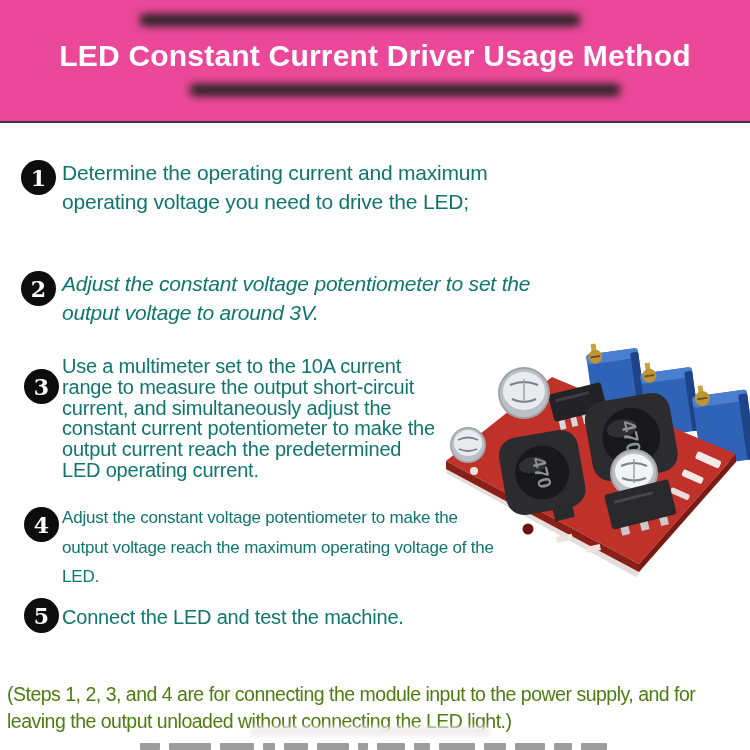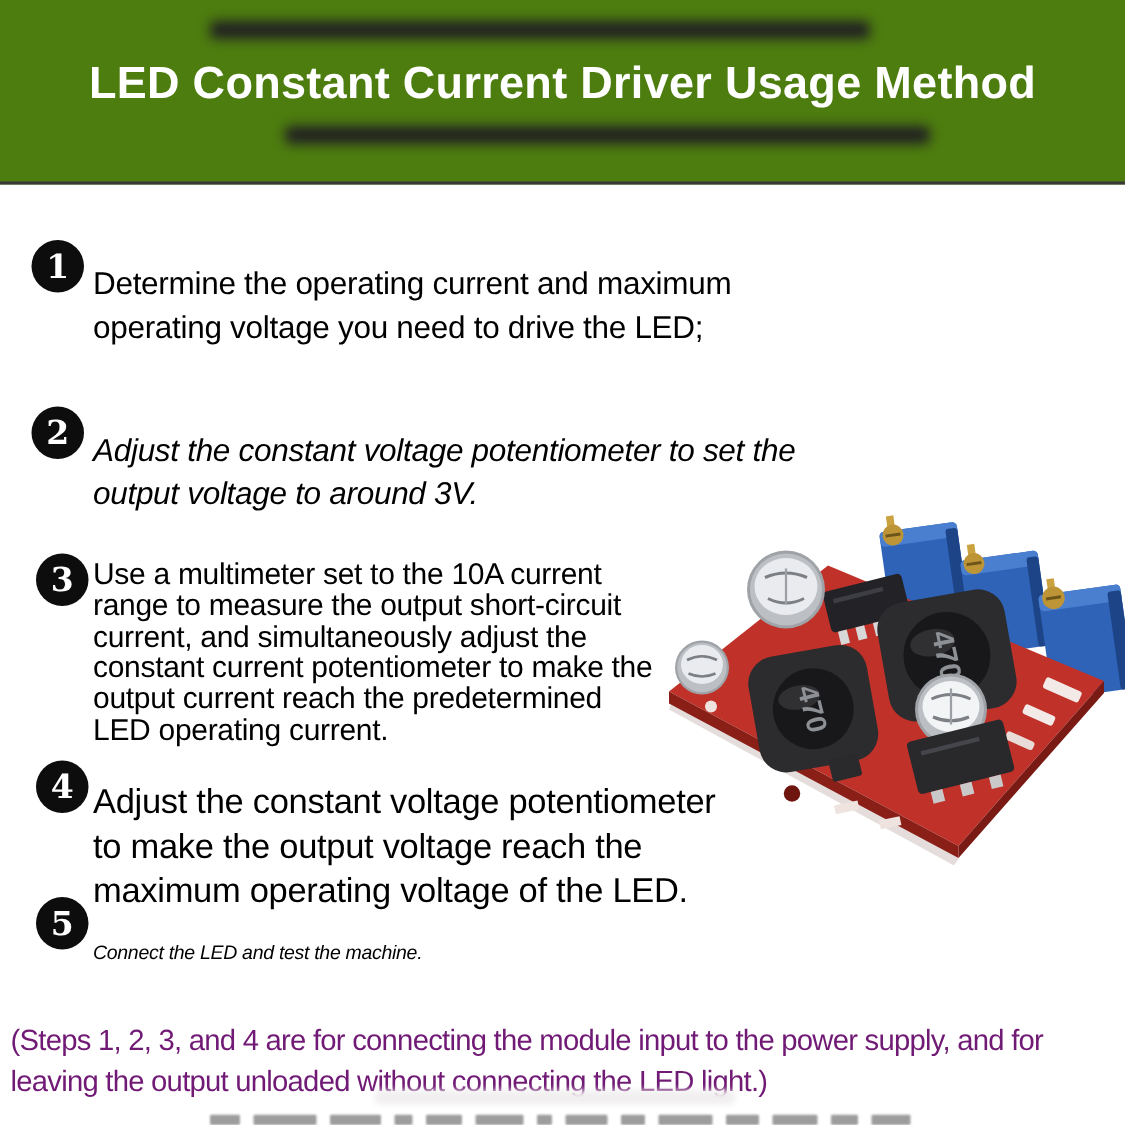--- a/index.html
+++ b/index.html
@@ -3,55 +3,55 @@
 <meta charset="utf-8">
 <style>
   html,body{margin:0;padding:0;}
   body{
     width:750px;height:750px;position:relative;overflow:hidden;
     background:#ffffff;font-family:"Liberation Sans",sans-serif;
   }
   
   .banner{
     position:absolute;top:0;left:0;width:750px;height:121px;
-    background:#4d7c0f;border-bottom:2px solid #3a3a3a;
+    background:#ec4899;border-bottom:2px solid #3a3a3a;
     display:flex;align-items:center;justify-content:center;overflow:hidden;
   }
   .banner h1{
     margin:0;padding-bottom:10px;color:#ffffff;
     font-size:30px;font-weight:bold;letter-spacing:.2px;white-space:nowrap;
   }
   .banner .ghost{
     position:absolute;height:12px;background:#222222;filter:blur(4px);
     border-radius:4px;
   }
   .ghost-top{top:14px;left:140px;width:440px;}
   .ghost-bottom{top:84px;left:190px;width:430px;}
   
   .step{position:absolute;left:21px;}
   .badge{
     position:absolute;left:0;top:2px;width:35px;height:35px;border-radius:50%;
     background:#0d0d0d;color:#ffffff;display:flex;align-items:center;justify-content:center;
     font-family:"DejaVu Serif",serif;font-weight:bold;font-size:22px;line-height:1;
   }
   .step .text{
-    margin-left:41px;color:#000000;letter-spacing:-.2px;margin-top:17px;
+    margin-left:41px;color:#0f766e;letter-spacing:-.2px;
   }
   .s1{top:158px;} .s1 .text{width:482px;font-size:21px;line-height:29px;}
   .s2{top:269px;} .s2 .text{width:478px;font-size:21px;line-height:29px;font-style:italic;}
   .s3{top:356px;} .s3 .text{width:380px;font-size:20px;line-height:20.8px;}
   .s3 .badge{top:13px;left:3px;}
-  .s4{top:503px;} .s4 .text{width:438px;font-size:23px;line-height:29.5px;}
+  .s4{top:503px;} .s4 .text{width:438px;font-size:17px;line-height:29.5px;}
   .s4 .badge{top:4px;left:3px;}
-  .s5{top:597px;} .s5 .text{width:490px;font-size:13px;line-height:29px;padding-top:6px;font-style:italic;}
+  .s5{top:597px;} .s5 .text{width:490px;font-size:20px;line-height:29px;padding-top:6px;}
   .s5 .badge{top:1px;left:3px;}
   
   .footnote{
     position:absolute;top:661px;left:7px;width:740px;
-    color:#701a75;font-size:19.5px;line-height:27.5px;letter-spacing:-.5px;
+    color:#4d7c0f;font-size:19.5px;line-height:27.5px;letter-spacing:-.5px;
   }
   
   .pcb-photo{position:absolute;left:436px;top:341px;width:314px;height:238px;}
   
   .cutoff-strip{
     position:absolute;bottom:0;left:140px;width:506px;height:7px;
     display:flex;align-items:flex-end;gap:9px;filter:blur(.6px);overflow:hidden;
   }
   .cutoff-strip span{display:block;height:7px;background:#9d9d9d;border-radius:1px;flex:none;}
   .faint-ghost{

